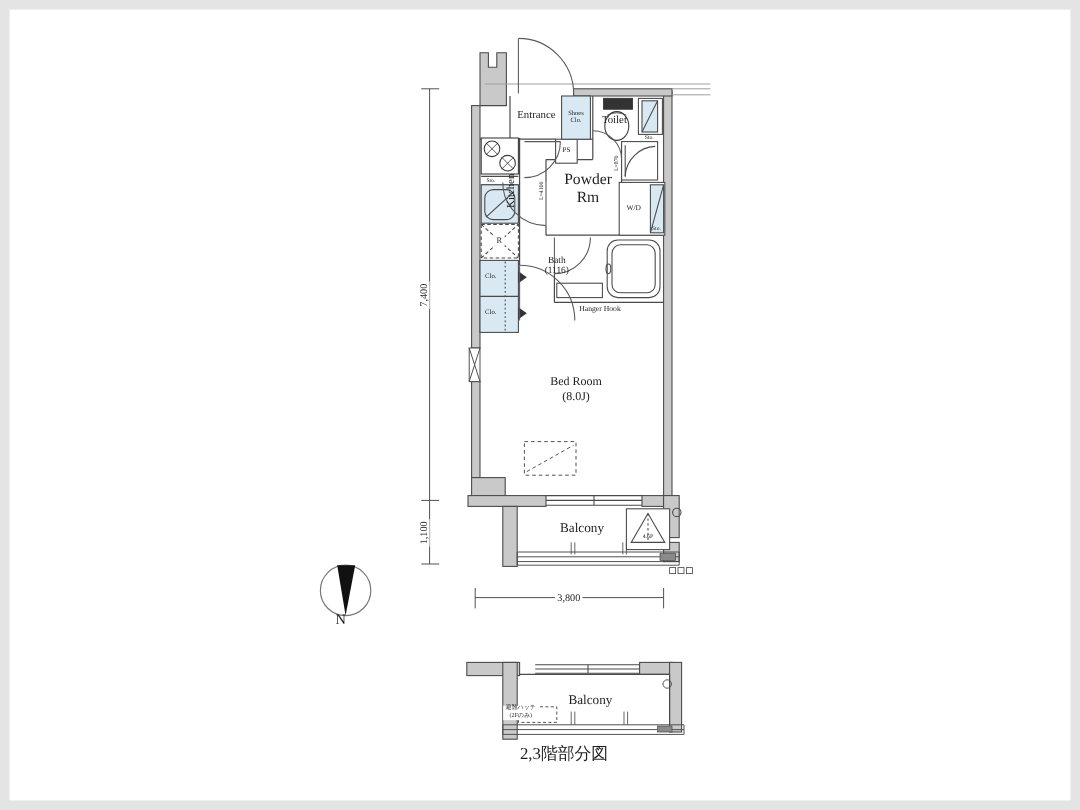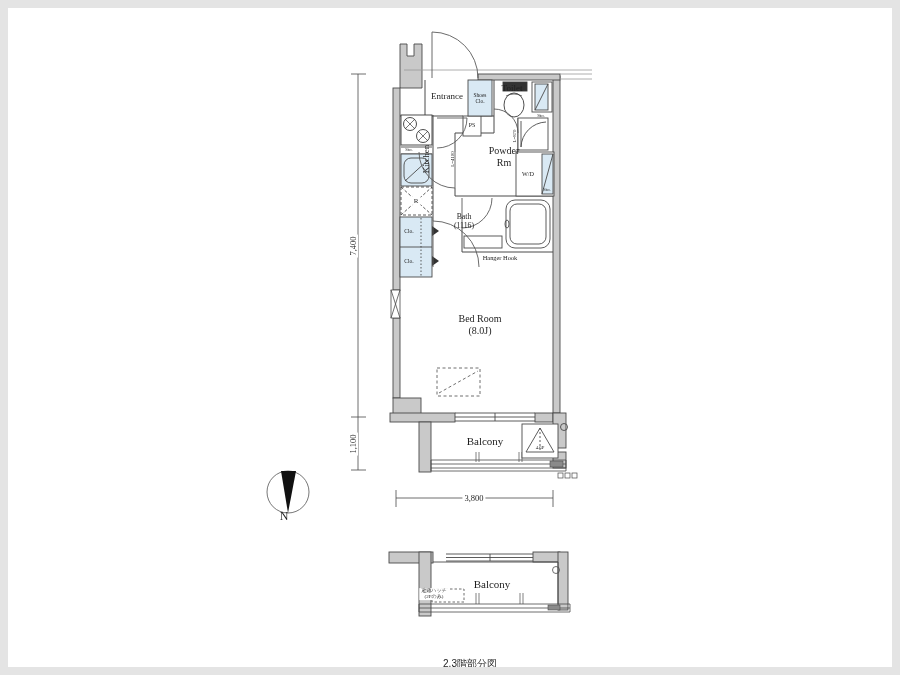--- a/index.html
+++ b/index.html
@@ -197,32 +197,32 @@
     <rect x="548" y="605" width="12" height="5" fill="#8a8a8a" stroke="#4a4a4a" stroke-width="0.6"></rect>
     <g stroke="#4a4a4a" stroke-width="0.8" fill="none">
       <rect x="432" y="589" width="32" height="13" stroke-dasharray="2.5,2"></rect>
       <circle cx="556" cy="570" r="3.5"></circle>
     </g>
   </svg>
 
   <div class="lbl" style="left:447px;top:96px;font-size:9px;">Entrance</div>
   <div class="lbl" style="left:480px;top:98px;font-size:5.4px;">Shoes
 Clo.</div>
-  <div class="lbl" style="left:512px;top:88px;font-size:9px;">Toilet</div>
+  <div class="lbl" style="left:512px;top:100px;font-size:9px;">Toilet</div>
   <div class="lbl" style="left:472px;top:126px;font-size:6px;">PS</div>
   <div class="lbl" style="left:541px;top:116px;font-size:4.8px;">Sto.</div>
   <div class="lbl rot" style="left:515px;top:136px;font-size:4.8px;">L=870</div>
 
   <div class="lbl rot" style="left:438px;top:159px;">
     <div style="font-size:9px;">Kitchen</div>
     <div style="font-size:4.8px;">L=4100</div>
   </div>
 
   <div class="lbl" style="left:409px;top:150px;font-size:4.6px;">Sto.</div>
-  <div class="lbl" style="left:504px;top:157px;font-size:10px;">Powder
+  <div class="lbl" style="left:490px;top:157px;font-size:13px;">Powder
 Rm</div>
   <div class="lbl" style="left:528px;top:174px;font-size:6.2px;">W/D</div>
   <div class="lbl" style="left:547px;top:190px;font-size:4.6px;">Sto.</div>
   <div class="lbl" style="left:464px;top:221px;font-size:7.8px;">Bath
 (1116)</div>
   <div class="lbl" style="left:500px;top:258px;font-size:6.4px;">Hanger Hook</div>
   <div class="lbl" style="left:409px;top:231px;font-size:5.6px;">Clo.</div>
   <div class="lbl" style="left:409px;top:261px;font-size:5.6px;">Clo.</div>
   <div class="lbl bg" style="left:416px;top:201px;font-size:7px;">R</div>
   <div class="lbl" style="left:480px;top:325px;font-size:10px;">Bed Room
@@ -232,14 +232,14 @@
 
   <div class="lbl rot bg" style="left:353px;top:246px;font-size:8.5px;">7,400</div>
   <div class="lbl rot bg" style="left:353px;top:444px;font-size:8.5px;">1,100</div>
   <div class="lbl bg" style="left:474px;top:498px;font-size:8.5px;">3,800</div>
 
   <div class="lbl" style="left:284px;top:516px;font-size:12px;">N</div>
 
   <div class="lbl" style="left:492px;top:584px;font-size:11px;">Balcony</div>
   <div class="lbl bg" style="left:434px;top:594px;font-size:5px;">避難ハッチ
 (2Fのみ)</div>
-  <div class="lbl" style="left:470px;top:664px;font-size:10px;font-family:Liberation Sans, sans-serif;">2,3階部分図</div>
+  <div class="lbl" style="left:470px;top:630px;font-size:14px;font-family:Liberation Serif, serif;">2,3階部分図</div>
 </div>
 
 </body></html>

